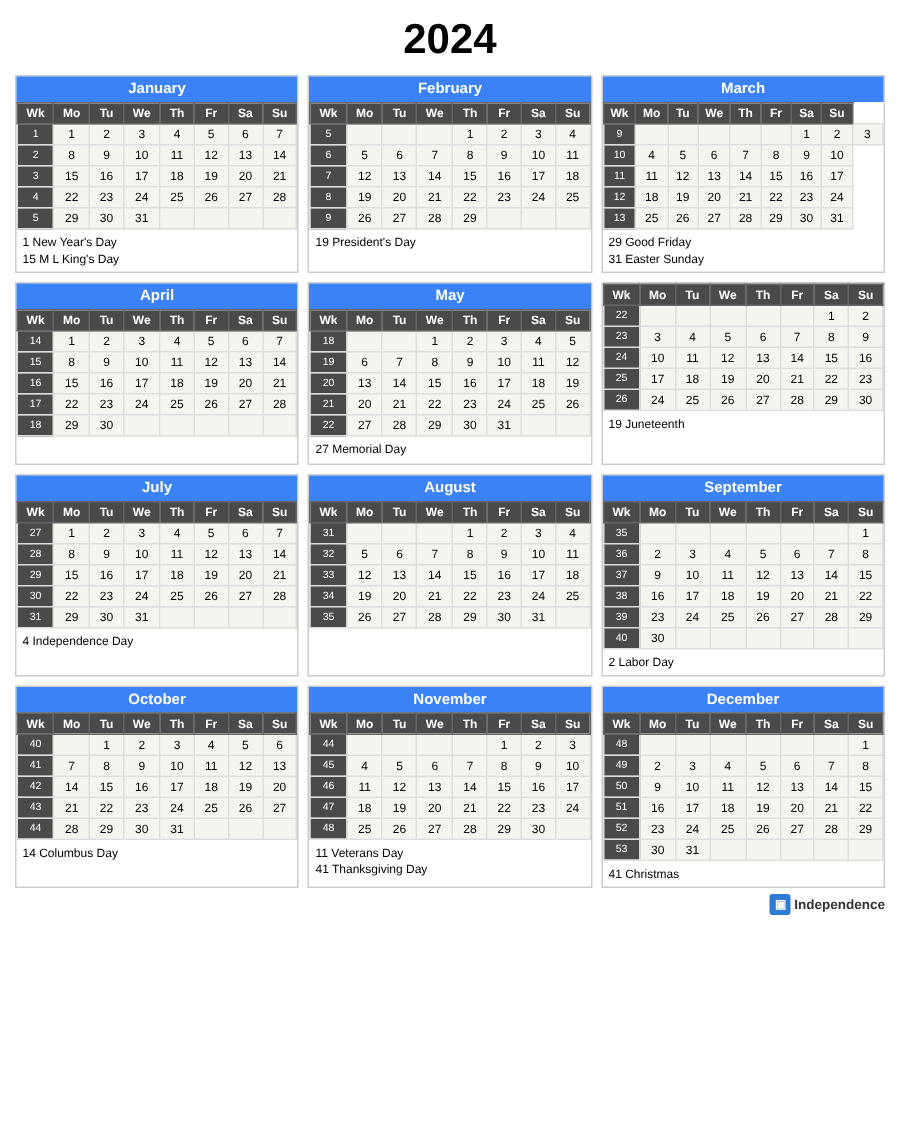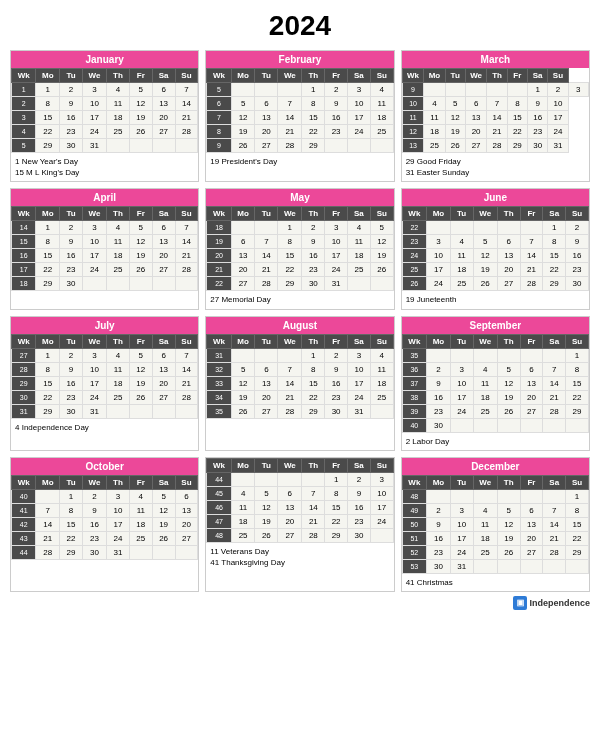--- a/index.html
+++ b/index.html
@@ -20,21 +20,21 @@
     }
     .calendar-grid {
       display: grid;
       grid-template-columns: repeat(3, 1fr);
       gap: 6px;
     }
     .month-block {
       border: 1px solid #ccc;
     }
     .month-header {
-      background: #ec4899;
+      background: #3b82f6;
       color: #fff;
       text-align: center;
       font-weight: bold;
       font-size: 10px;
       padding: 3px 0;
     }
     .month-table {
       width: 100%;
       border-collapse: collapse;
       padding-left: 40px;
@@ -464,21 +464,20 @@
             <td class="empty"></td>
             <td class="empty"></td>
           </tr>
         </tbody>
       </table>
       <div class="holidays">
         <div>27  Memorial Day</div>
       </div>
     </div>
     <div class="month-block">
-      <div class="month-header">June</div>
       <table class="month-table">
         <thead>
           <tr>
             <th>Wk</th>
             <th>Mo</th>
             <th>Tu</th>
             <th>We</th>
             <th>Th</th>
             <th>Fr</th>
             <th>Sa</th>
@@ -827,22 +826,26 @@
             <td>28</td>
             <td>29</td>
             <td>30</td>
             <td>31</td>
             <td class="empty"></td>
             <td class="empty"></td>
             <td class="empty"></td>
           </tr>
         </tbody>
       </table>
-    </div>
-    <div class="month-block">
+      <div class="holidays">
+        <div>14  Columbus Day</div>
+      </div>
+    </div>
+    <div class="month-block">
+      <div class="month-header">November</div>
       <table class="month-table">
         <thead>
           <tr>
             <th>Wk</th>
             <th>Mo</th>
             <th>Tu</th>
             <th>We</th>
             <th>Th</th>
             <th>Fr</th>
             <th>Sa</th>

